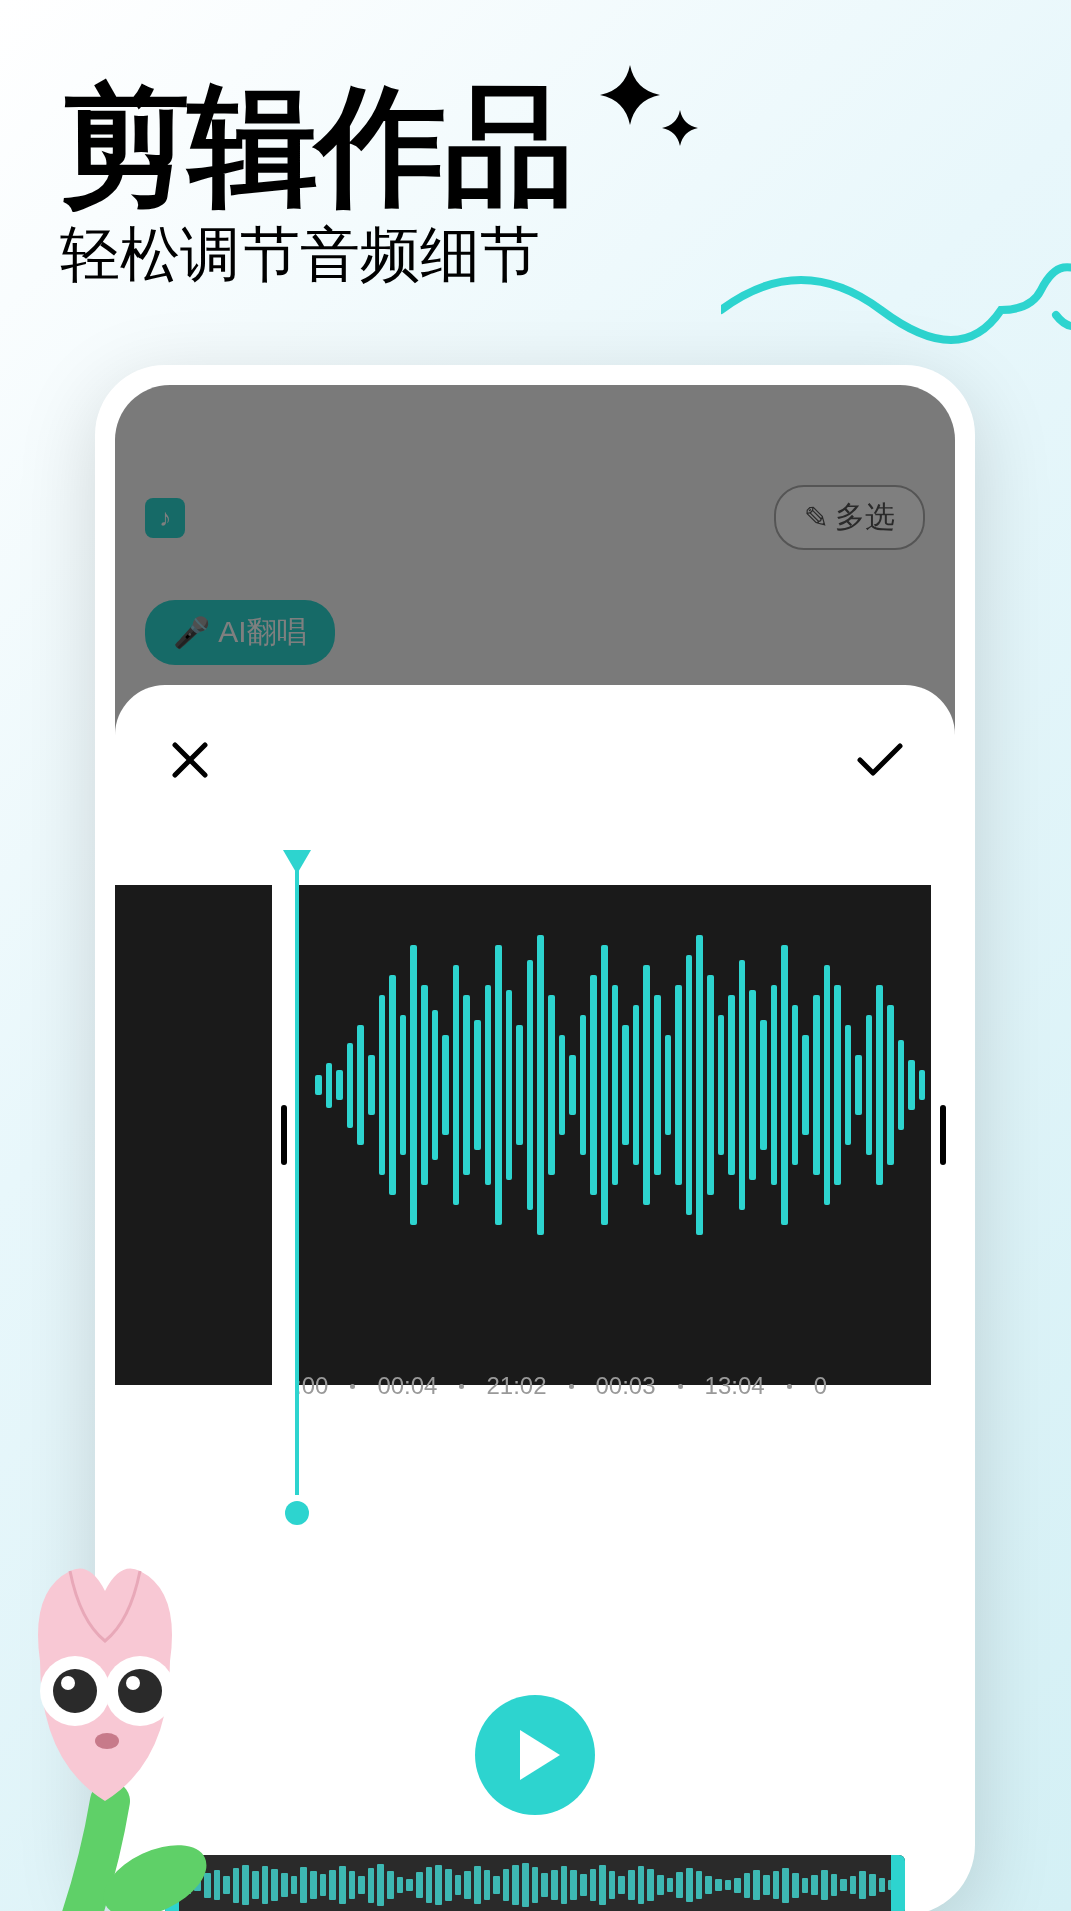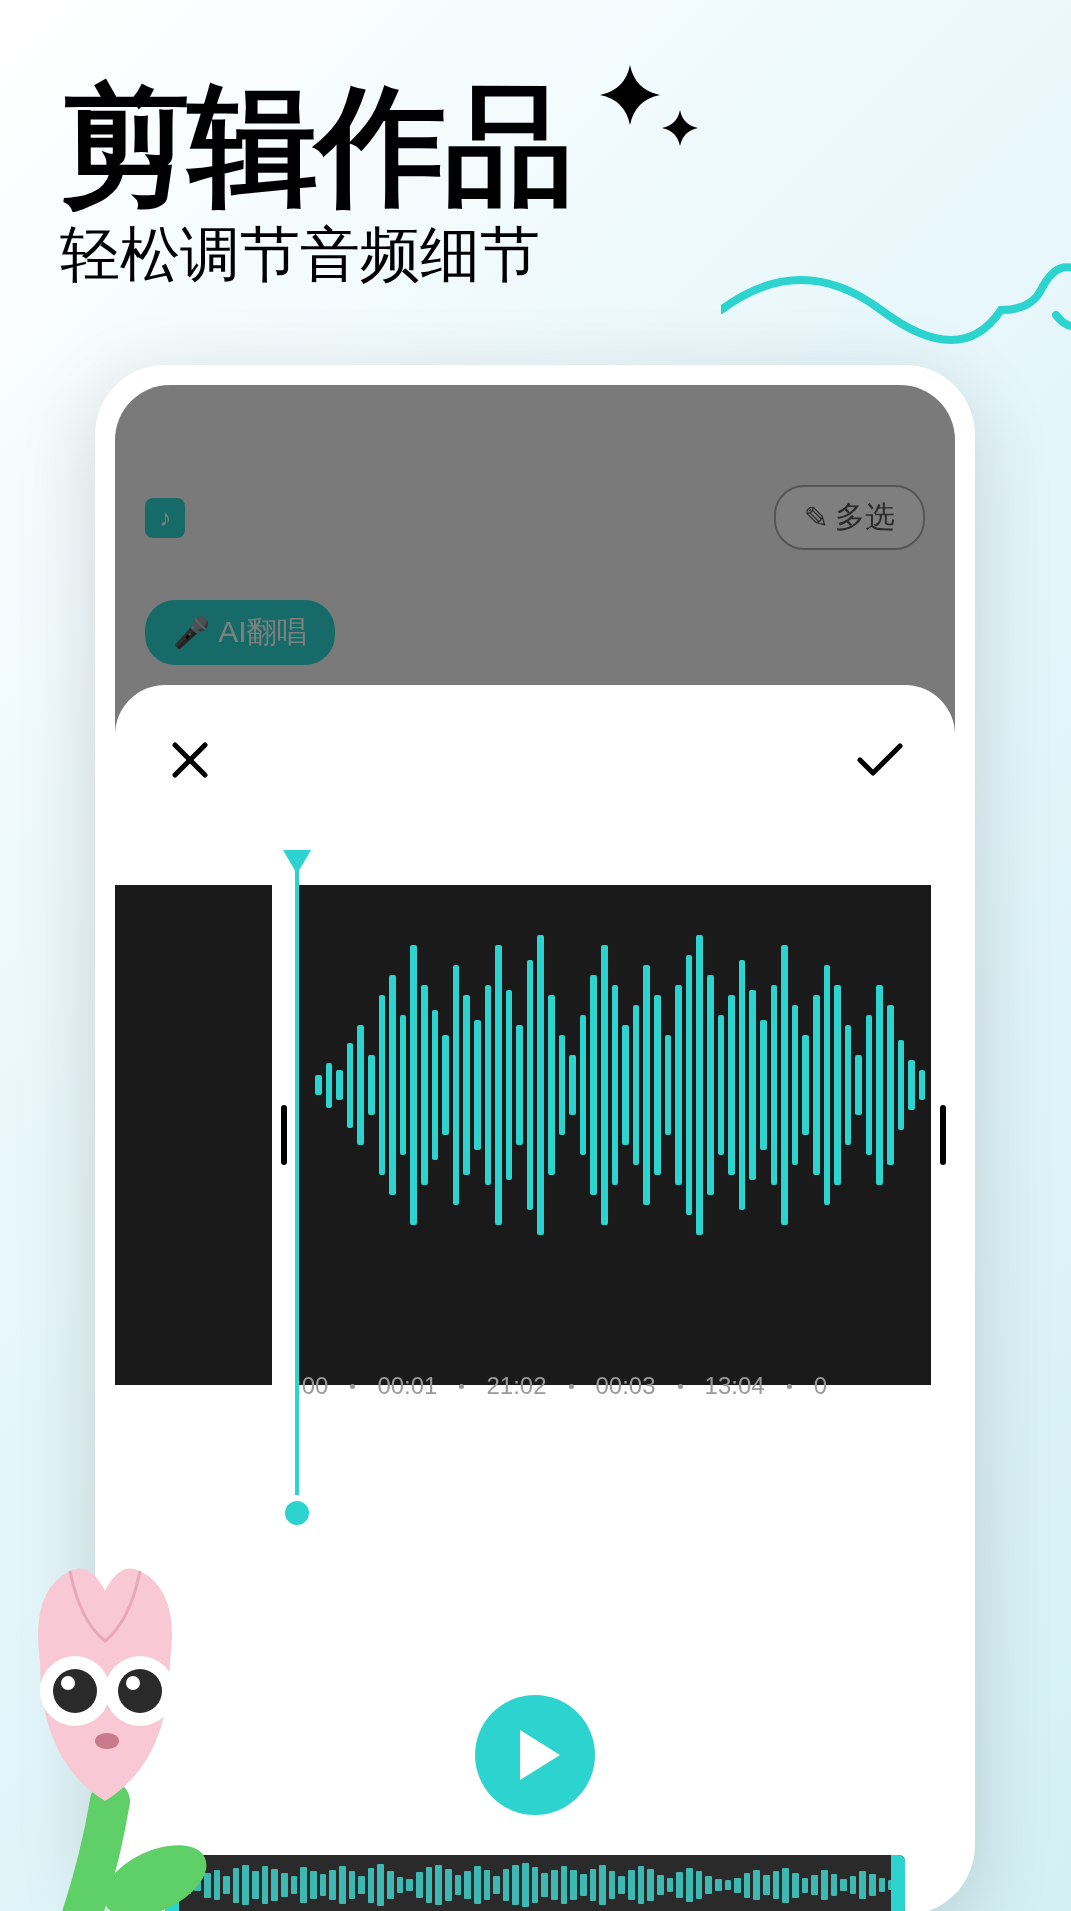--- a/index.html
+++ b/index.html
@@ -511,21 +511,21 @@
             <div class="wave-bar" style="height: 200px;"></div>
             <div class="wave-bar" style="height: 160px;"></div>
             <div class="wave-bar" style="height: 90px;"></div>
             <div class="wave-bar" style="height: 50px;"></div>
             <div class="wave-bar" style="height: 30px;"></div>
           </div>
 
         <div class="timeline">
           <span>:00</span>
           <div class="timeline-dot"></div>
-          <span>00:01</span>
+          <span>00:04</span>
           <div class="timeline-dot"></div>
           <span>21:02</span>
           <div class="timeline-dot"></div>
           <span>00:03</span>
           <div class="timeline-dot"></div>
           <span>13:04</span>
           <div class="timeline-dot"></div>
           <span>0</span>
         </div>
 

